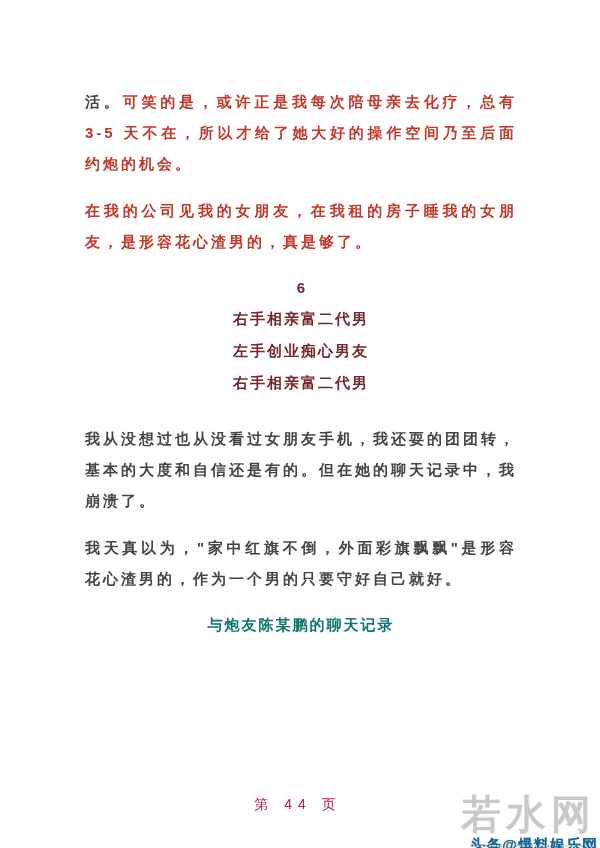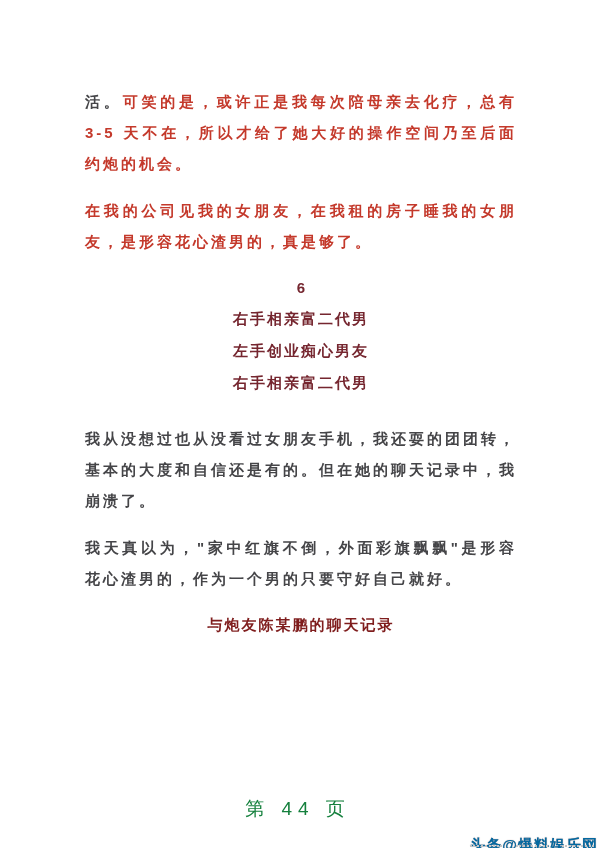--- a/index.html
+++ b/index.html
@@ -30,32 +30,32 @@
     margin:14px 0 24px 0;
     text-align:center;
     color:#75262f;
     font-weight:700;
   }
   .chapter .num  { font-size:15px; line-height:30px; letter-spacing:0; }
   .chapter .line { font-size:15px; line-height:32px; letter-spacing:2px; }
   .section-title {
     margin:14px 0 0 0;
     text-align:center;
-    color:#7f1d1d;
+    color:#0f766e;
     font-size:15px;
     font-weight:700;
     line-height:30px;
     letter-spacing:2px;
   }
   .footer {
     position:absolute;
     left:0; right:4px; top:796px;
     text-align:center;
-    color:#15803d;
-    font-size:19px;
+    color:#be185d;
+    font-size:14px;
     letter-spacing:6px;
   }
   .watermark {
     position:absolute;
     right:2px; top:792px;
     width:156px; height:56px;
   }
   .wm-brand {
     position:absolute; right:2px; top:0;
     color:#c9c9c9;
@@ -108,20 +108,21 @@
     <p class="body txt-dark">我天真以为，"家中红旗不倒，外面彩旗飘飘"是形容花心渣男的，作为一个男的只要守好自己就好。</p>
 
 
     <div class="section-title">与炮友陈某鹏的聊天记录</div>
 
   </div>
 
   <div class="footer">第 44 页</div>
 
   <div class="watermark">
+    <div class="wm-brand">若水网</div>
     <div class="wm-overlay">头条@爆料娱乐网</div>
     <div class="wm-captions">
       <i></i>
       <i></i>
       <i></i>
     </div>
   </div>
 
 </div>
 

